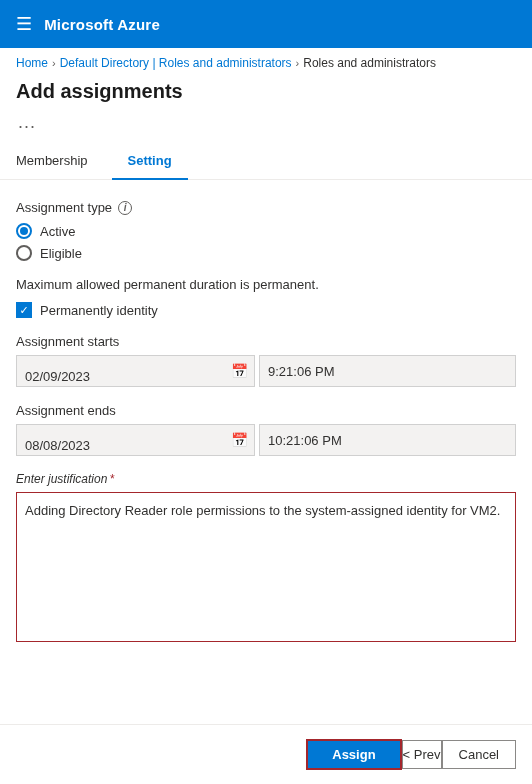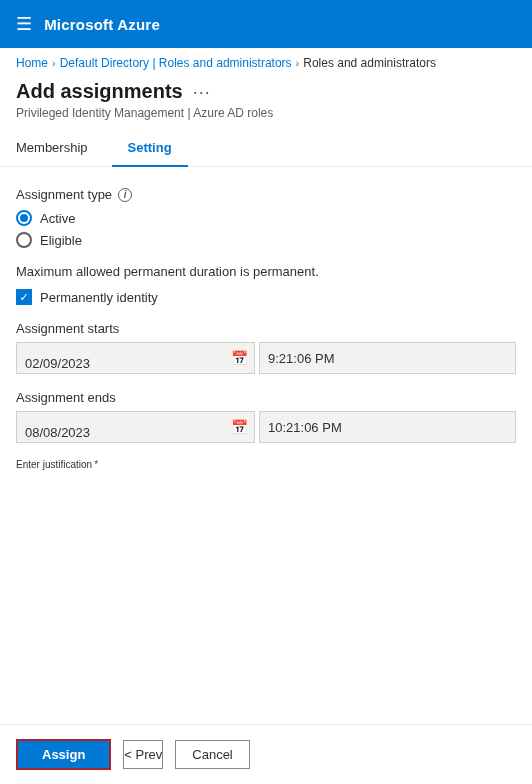--- a/index.html
+++ b/index.html
@@ -59,20 +59,21 @@
     }
 
     
     .page-header {
       padding: 4px 16px 0 16px;
     }
     .page-title-row {
       display: flex;
       align-items: flex-start;
       gap: 8px;
+      flex-direction: column;
     }
     .page-title {
       font-size: 20px;
       font-weight: 600;
       color: #1b1b1b;
       line-height: 1.3;
     }
     .ellipsis-btn {
       font-size: 18px;
       color: #605e5c;
@@ -251,23 +252,24 @@
       border: 1px solid #d0d0d0;
       padding: 2px 8px;
       font-size: 13px;
       color: #323130;
       background: #f3f2f1;
       outline: none;
     }
 
     
     .justification-label {
-      font-size: 10px;
+      font-size: 12px;
       color: #323130;
       margin-bottom: 6px;
+      font-style: italic;
     }
     .justification-label .required {
       color: #a4262c;
       margin-left: 2px;
     }
     .justification-textarea {
       width: 100%;
       height: 150px;
       border: 1.5px solid #a4262c;
       padding: 8px;
@@ -284,21 +286,22 @@
     .footer {
       position: fixed;
       bottom: 0;
       left: 0;
       width: 532px;
       background: #fff;
       border-top: 1px solid #edebe9;
       padding: 14px 16px;
       display: flex;
       align-items: center;
-      gap: 12px;
+      gap: 0;
+      justify-content: flex-end;
     }
     .btn-assign {
       padding: 6px 24px;
       background: #0078d4;
       color: #fff;
       border: 2px solid #a4262c;
       font-size: 13px;
       font-weight: 600;
       cursor: pointer;
       outline: none;
@@ -340,21 +343,20 @@
   <a>Default Directory | Roles and administrators</a>
   <span class="sep">›</span>
   <span class="current">Roles and administrators</span>
 </div>
 
 <div class="page-header">
   <div class="page-title-row">
     <span class="page-title">Add assignments</span>
     <span class="ellipsis-btn">...</span>
   </div>
-  <div class="page-subtitle">Privileged Identity Management | Azure AD roles</div>
 </div>
 
 <div class="tabs">
   <span class="tab">Membership</span>
   <span class="tab active">Setting</span>
 </div>
 
 <div class="content content-scroll">
 
   <div class="field-group">
@@ -404,20 +406,21 @@
         <span class="calendar-icon-wrap">📅</span>
       </div>
       <input class="time-input" type="text" readonly="" value="10:21:06 PM" style="">
     </div>
   </div>
 
   <div class="field-group">
     <div class="justification-label">
       <span>Enter justification</span><span class="required">*</span>
     </div>
+    <textarea class="justification-textarea" style="">Adding Directory Reader role permissions to the system-assigned identity for VM2.</textarea>
   </div>
 
 </div>
 
 <div class="footer">
   <button class="btn-assign">Assign</button>
   <button class="btn-prev">&lt; Prev</button>
   <button class="btn-cancel">Cancel</button>
 </div>
 

